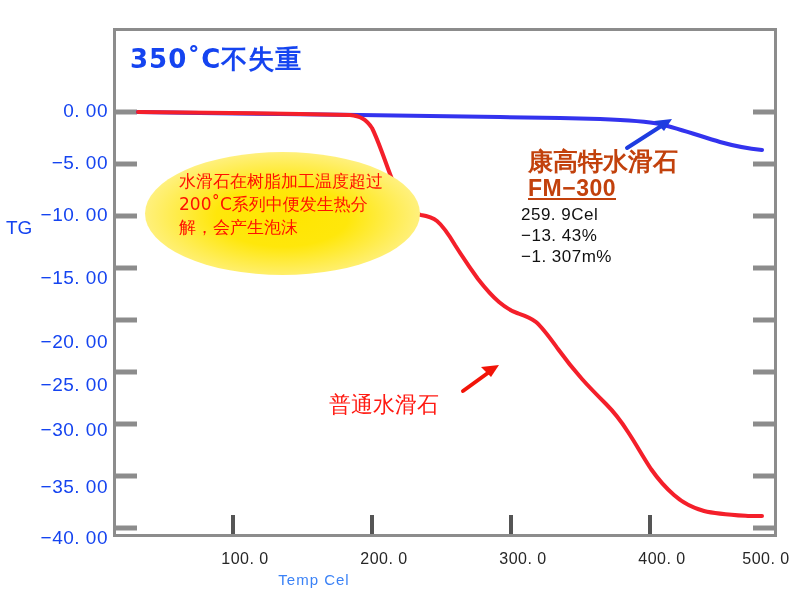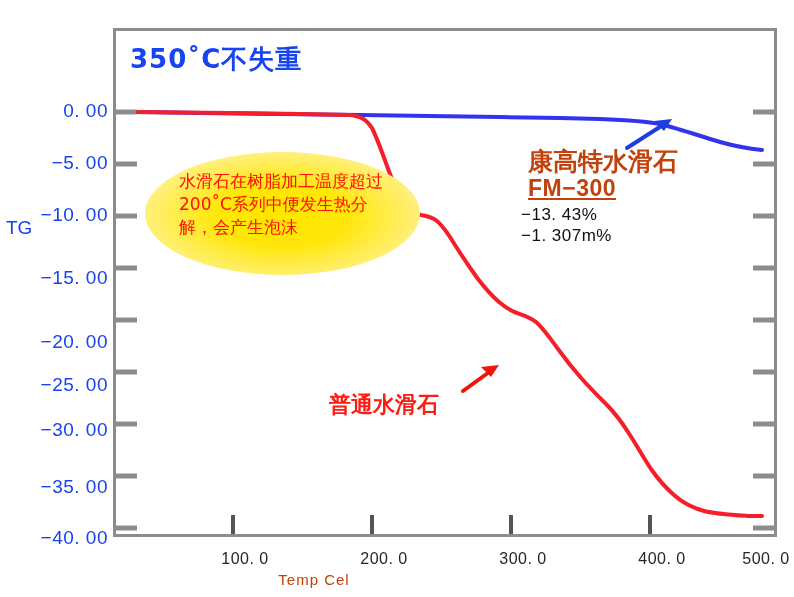--- a/index.html
+++ b/index.html
@@ -58,21 +58,21 @@
     font-family: "Liberation Sans", sans-serif;
     letter-spacing: 0.5px;
     white-space: nowrap;
   }
   #x-axis-title {
     position: absolute;
     top: 571px;
     left: 0;
     width: 628px;
     text-align: center;
-    color: #c2410c;
+    color: #3b82f6;
     font-size: 15px;
     letter-spacing: 1px;
     font-family: "Liberation Sans", sans-serif;
   }
   #y-axis-title {
     position: absolute;
     left: 6px;
     top: 218px;
     width: 26px;
     color: #1544f0;
@@ -131,21 +131,21 @@
     font-family: "Liberation Sans", sans-serif;
     letter-spacing: 0.5px;
     text-decoration: underline;
   }
   #series-red-label {
     position: absolute;
     left: 329px;
     top: 390px;
     color: #ff1a12;
     font-size: 22px;
-    font-weight: bold;
+    font-weight: normal;
     white-space: nowrap;
     font-family: "DejaVu Sans", sans-serif;
   }
   #readout {
     position: absolute;
     left: 521px;
     top: 204px;
     color: #101010;
     font-size: 17px;
     line-height: 21px;
@@ -262,17 +262,18 @@
   <div id="callout-text">水滑石在树脂加工温度超过200˚C系列中便发生热分解，会产生泡沫</div>
 
   <div id="series-blue-label">
     <div>康高特水滑石</div>
     <div class="sub">FM−300</div>
   </div>
 
   <div id="series-red-label">普通水滑石</div>
 
   <div id="readout">
+    <div>259. 9Cel</div>
     <div>−13. 43%</div>
     <div>−1. 307m%</div>
   </div>
 
 </div>
 
 </body></html>

